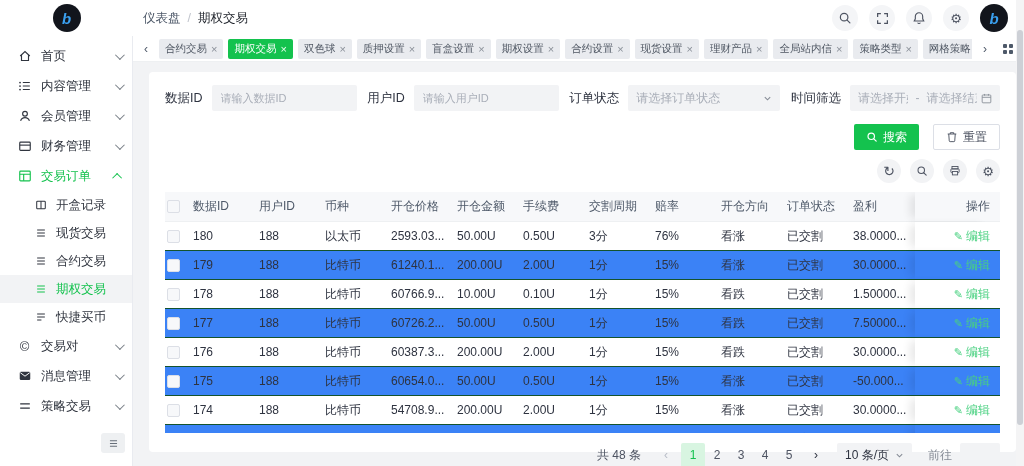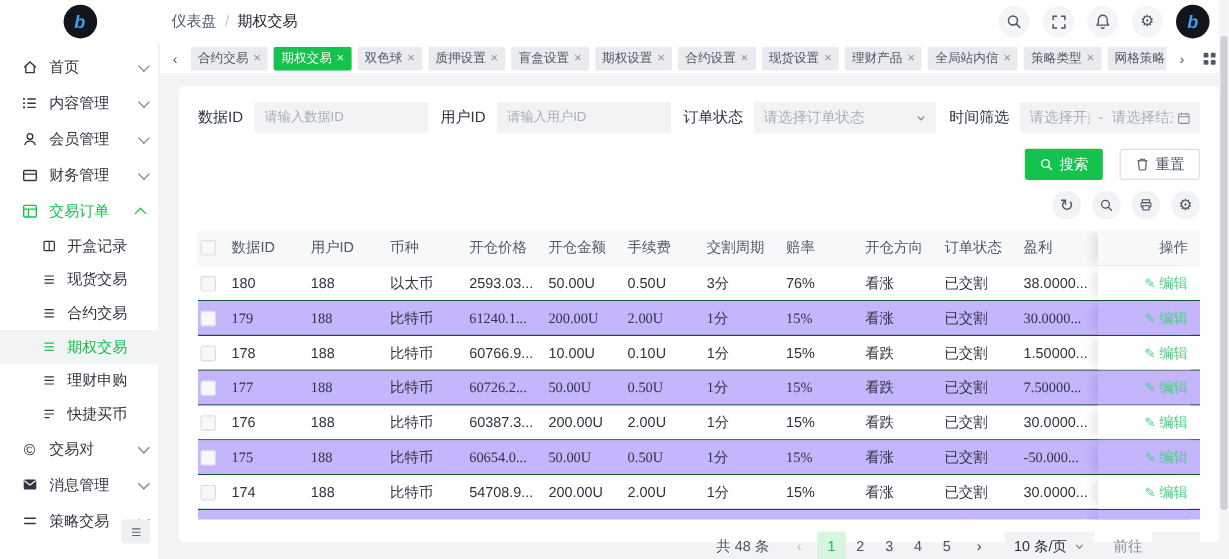--- a/index.html
+++ b/index.html
@@ -71,21 +71,21 @@
   .btn-search { background:#14c24e; color:#fff; border:none; }
   .btn-reset { background:#fff; color:#4e5462; border:1px solid #dcdfe6; }
 
   .tools-row { display:flex; justify-content:flex-end; gap:9px; margin-top:9px; }
   .tool { width:24px; height:24px; border-radius:50%; background:#f2f3f5; color:#4e5462; display:flex; align-items:center; justify-content:center; font-size:12px; cursor:pointer; }
 
   
   .table-clip { margin-top:9px; height:241px; overflow:hidden; }
   .trow { display:flex; align-items:center; height:29px; background:#fff; border-bottom:1px solid #14532d; font-size:12px; color:#2e3340; }
   .trow.head { height:30px; background:#f7f8fa; color:#4e5969; border-bottom:1px solid #eef0f2; }
-  .trow.stripe { background:#c4b5fd;font-family:Liberation Serif, serif; }
+  .trow.stripe { background:#3b82f6; }
   .cell { white-space:nowrap; overflow:hidden; padding-right:6px; }
   .c0 { width:28px; flex:0 0 28px; display:flex; justify-content:flex-start; padding-left:2px; overflow:visible; }
   .c1,.c2,.c3,.c4,.c5,.c6,.c7,.c8,.c9,.c10 { width:66px; flex:0 0 66px; }
   .c11 { width:62px; flex:0 0 62px; }
   .c12 { width:77px; flex:0 0 77px; text-align:right; padding-right:2px; position:relative; background:inherit; box-shadow:-8px 0 8px -3px rgba(0,0,0,0.09); height:100%; display:flex; align-items:center; justify-content:flex-end; overflow:visible; }
   .checkbox { width:13px; height:13px; border:1px solid #dcdfe6; border-radius:2px; background:#f7f8fa; cursor:pointer; }
   .edit-link { color:#49d180; cursor:pointer; display:inline-flex; align-items:center; gap:3px; }
   .edit-link .pen { font-size:11px; }
 
   
@@ -225,28 +225,20 @@
           </span>
         <span>合约交易</span>
       </div>
       <div class="ssub-item active">
         <span class="sico">
             <svg width="12" height="12" viewBox="0 0 14 14">
               <path d="M2.5 3.5h9M2.5 7h9M2.5 10.5h9" stroke="currentColor" stroke-width="1.2"></path>
             </svg>
           </span>
         <span>期权交易</span>
-      </div>
-      <div class="ssub-item">
-        <span class="sico">
-            <svg width="12" height="12" viewBox="0 0 14 14">
-              <path d="M2.5 3.5h9M2.5 7h9M2.5 10.5h9" stroke="currentColor" stroke-width="1.2"></path>
-            </svg>
-          </span>
-        <span>理财申购</span>
       </div>
       <div class="ssub-item">
         <span class="sico">
             <svg width="12" height="12" viewBox="0 0 14 14">
               <path d="M2.5 3.5h9M2.5 7h9M2.5 10.5h5" stroke="currentColor" stroke-width="1.2"></path>
             </svg>
           </span>
         <span>快捷买币</span>
       </div>
       <div class="snav-item">

